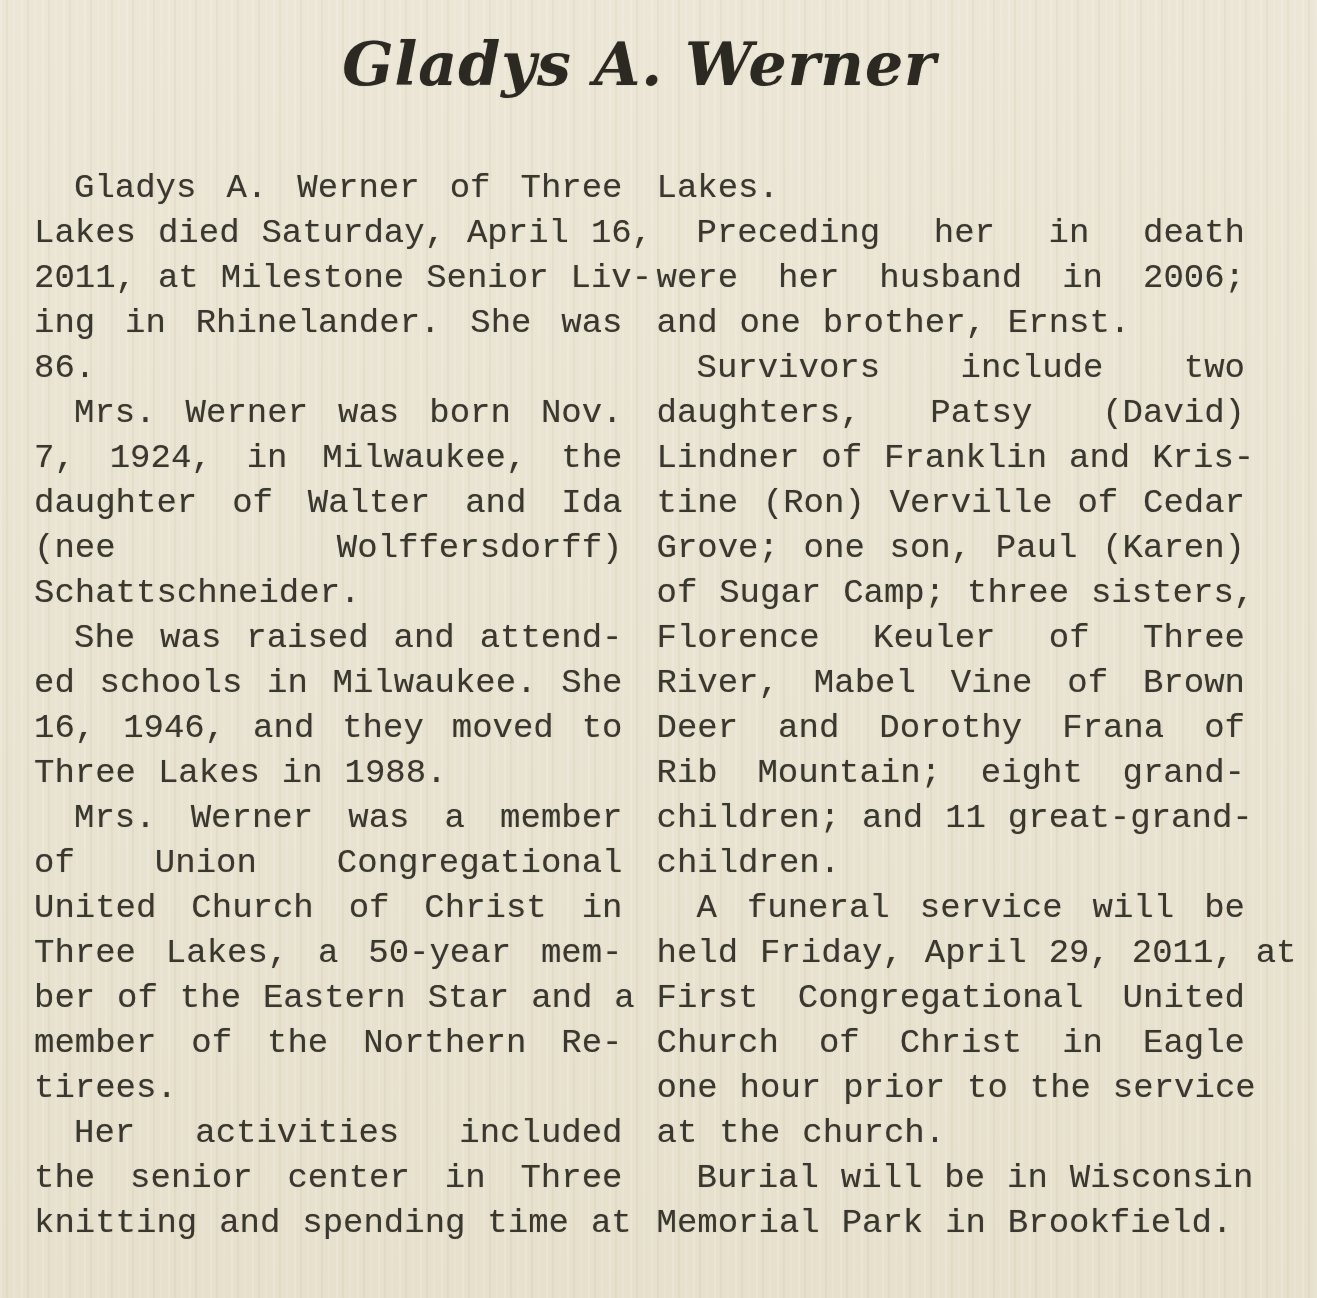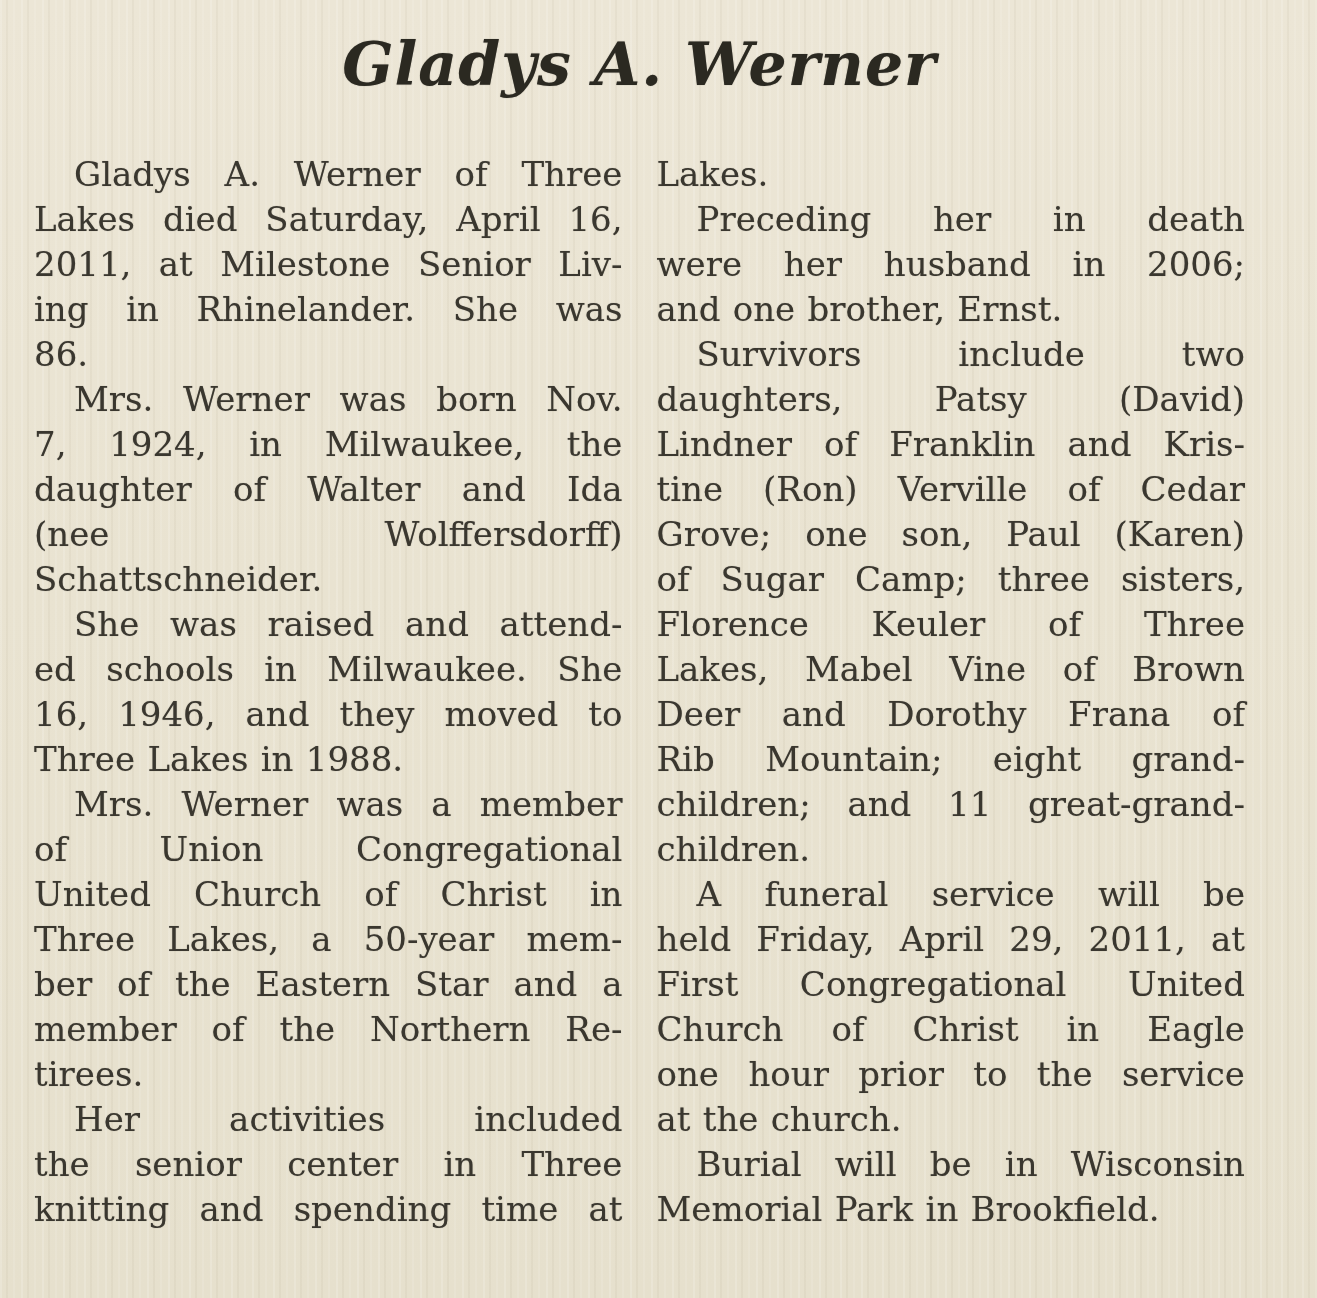--- a/index.html
+++ b/index.html
@@ -36,24 +36,25 @@
     font-style: italic;
     font-weight: 700;
     font-size: 60px;
     line-height: 76px;
     letter-spacing: 1px;
     text-align: center;
     color: var(--title-ink);
     text-shadow: 0 0 1px rgba(43,41,33,0.45);
   }
   .columns {
-    margin-top: 50px;
+    margin-top: 64px;
     display: grid;
     grid-template-columns: 1fr 1fr;
     column-gap: 34px;
+    font-family: Liberation Mono, monospace;
   }
   .column { min-width: 0; }
   .line {
     font-size: 34px;
     line-height: 45px;
     height: 45px;
     color: var(--ink);
     text-align: justify;
     text-align-last: justify;
     word-spacing: 1.5px;
@@ -100,21 +101,21 @@
         <div class="line indent">Preceding her in death</div>
         <div class="line">were her husband in 2006;</div>
         <div class="line para-end">and one brother, Ernst.</div>
         <div class="line indent">Survivors include two</div>
         <div class="line">daughters, Patsy (David)</div>
         <div class="line">Lindner of Franklin and Kris-</div>
         <div class="line">tine (Ron) Verville of Cedar</div>
         <div class="line">Grove; one son, Paul (Karen)</div>
         <div class="line">of Sugar Camp; three sisters,</div>
         <div class="line">Florence Keuler of Three</div>
-        <div class="line">Lakes, Mabel Vine of Brown</div>
+        <div class="line">River, Mabel Vine of Brown</div>
         <div class="line">Deer and Dorothy Frana of</div>
         <div class="line">Rib Mountain; eight grand-</div>
         <div class="line">children; and 11 great-grand-</div>
         <div class="line para-end">children.</div>
         <div class="line indent">A funeral service will be</div>
         <div class="line">held Friday, April 29, 2011, at</div>
         <div class="line">First Congregational United</div>
         <div class="line">Church of Christ in Eagle</div>
         <div class="line">one hour prior to the service</div>
         <div class="line para-end">at the church.</div>

